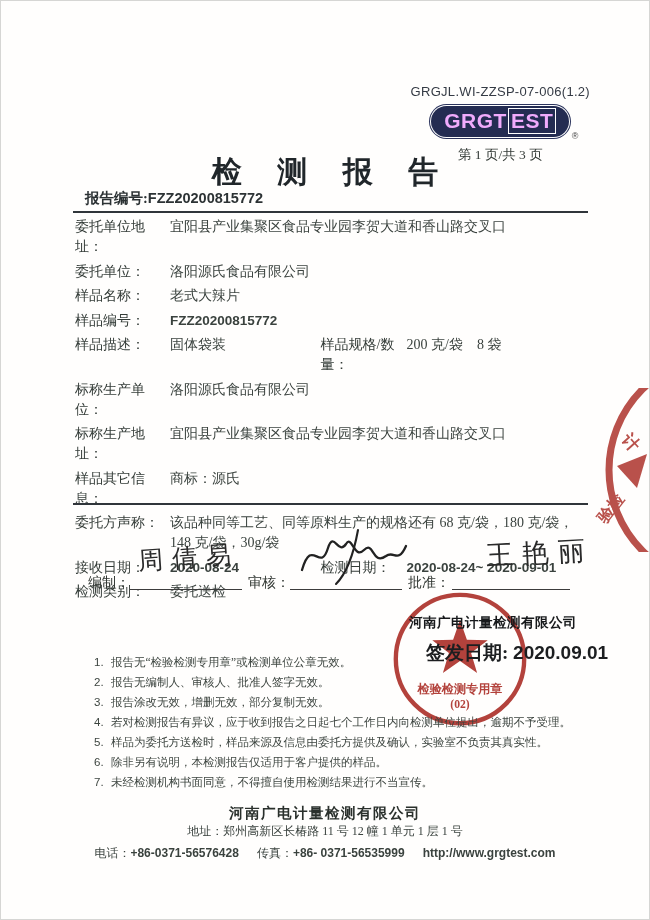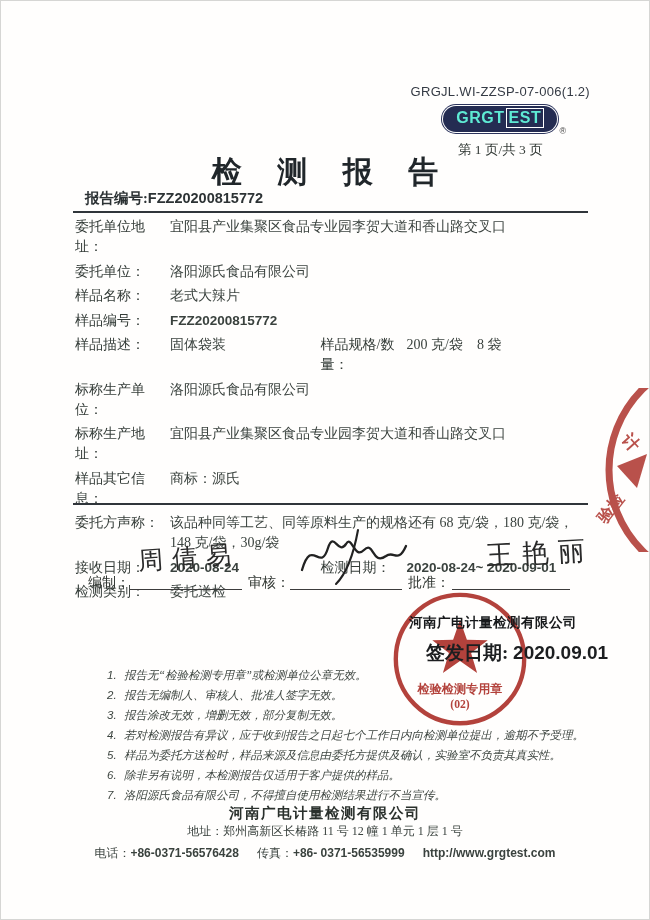--- a/index.html
+++ b/index.html
@@ -8,23 +8,23 @@
     background:#fffefd;overflow:hidden;
     box-shadow:inset 0 0 0 1px #d6d6d4;
     font-family:"Liberation Serif","DejaVu Serif",serif;
     color:#3a423e;
   }
   
   .header-right{position:absolute;top:84px;right:60px;text-align:center;}
   .doc-code{font-family:"Liberation Sans","DejaVu Sans",sans-serif;font-size:13px;color:#343a44;letter-spacing:.3px;}
   .logo-wrap{position:relative;display:inline-block;margin-top:7px;}
   .logo-pill{
-    display:inline-block;background:#242c52;color:#5eead4;border-radius:17px;
+    display:inline-block;background:#242c52;color:#f0abfc;border-radius:17px;
     padding:4px 13px 6px 13px;font-family:"Liberation Sans","DejaVu Sans",sans-serif;
-    font-weight:700;font-size:16px;letter-spacing:.5px;line-height:1;
+    font-weight:700;font-size:21px;letter-spacing:.5px;line-height:1;
     box-shadow:0 0 0 1px #fff,0 0 0 2px #2b335c;
   }
   .logo-est{border:1.7px solid #fff;padding:0 2px 1px 2px;margin-left:1px;font-weight:700;}
   .logo-reg{position:absolute;right:-9px;bottom:-4px;font-size:9px;color:#444;font-family:"Liberation Sans",sans-serif;}
   .page-ind{margin-top:9px;font-size:13.5px;color:#333a36;}
   
   .title{
     position:absolute;top:152px;left:0;width:100%;text-align:center;
     font-size:30px;font-weight:700;letter-spacing:14px;color:#20262a;text-indent:14px;
   }
@@ -47,21 +47,21 @@
   .sig-line{position:absolute;height:0;border-bottom:1.6px solid #3c3c3c;}
   .sig-name{position:absolute;font-size:25px;color:#2a2a2a;letter-spacing:9px;transform:rotate(-4deg);white-space:nowrap;}
   .sig-svg{position:absolute;}
   
   .seal-main{position:absolute;left:391px;top:589px;opacity:.92;}
   .seal-overlay-company{position:absolute;left:409px;top:614px;font-size:13.5px;font-weight:700;color:#17191b;z-index:5;letter-spacing:.5px;}
   .seal-overlay-date{position:absolute;left:426px;top:640px;font-size:19px;font-weight:700;color:#1c1e20;z-index:5;text-align:center;}
   .seal-overlay-date .num{font-family:"Liberation Sans","DejaVu Sans",sans-serif;}
   .edge-stamp{position:absolute;left:591px;top:388px;opacity:.85;}
   
-  .notes{position:absolute;top:656px;left:94px;width:502px;list-style:none;margin:13px;padding:0;font-style:italic;}
+  .notes{position:absolute;top:656px;left:94px;width:502px;list-style:none;margin:0;padding:0;}
   .note-item{font-size:11.5px;line-height:13.5px;margin-bottom:6.5px;color:#3c443f;}
   .n-num{display:inline-block;width:17px;font-family:"Liberation Sans","DejaVu Sans",sans-serif;}
   
   .footer{position:absolute;top:804px;left:0;width:100%;text-align:center;}
   .footer-company{font-size:14.5px;font-weight:700;color:#2a302c;letter-spacing:1.5px;}
   .footer-address{font-size:12px;color:#3a423e;}
   .footer-contact{margin-top:5px;font-size:12px;color:#3a423e;}
   .footer-contact .num{font-family:"Liberation Sans","DejaVu Sans",sans-serif;font-weight:600;}
   .footer-contact .gap{display:inline-block;width:18px;}
 </style>
@@ -192,21 +192,21 @@
 
     <li class="note-item">
       <span class="n-num">5.</span><span class="n-text">样品为委托方送检时，样品来源及信息由委托方提供及确认，实验室不负责其真实性。</span>
     </li>
 
     <li class="note-item">
       <span class="n-num">6.</span><span class="n-text">除非另有说明，本检测报告仅适用于客户提供的样品。</span>
     </li>
 
     <li class="note-item">
-      <span class="n-num">7.</span><span class="n-text">洛阳源氏食品有限公司，不得擅自使用检测结果进行不当宣传。</span>
+      <span class="n-num">7.</span><span class="n-text">未经检测机构书面同意，不得擅自使用检测结果进行不当宣传。</span>
     </li>
   </ul>
 
   <div class="footer">
     <div class="footer-company">河南广电计量检测有限公司</div>
     <div class="footer-address">地址：郑州高新区长椿路 11 号 12 幢 1 单元 1 层 1 号</div>
     <div class="footer-contact">
       <span>电话：</span><span class="num">+86-0371-56576428</span><span class="gap"></span><span>传真：</span><span class="num">+86- 0371-56535999</span><span class="gap"></span><span class="num">http://www.grgtest.com</span>
     </div>
   </div>

